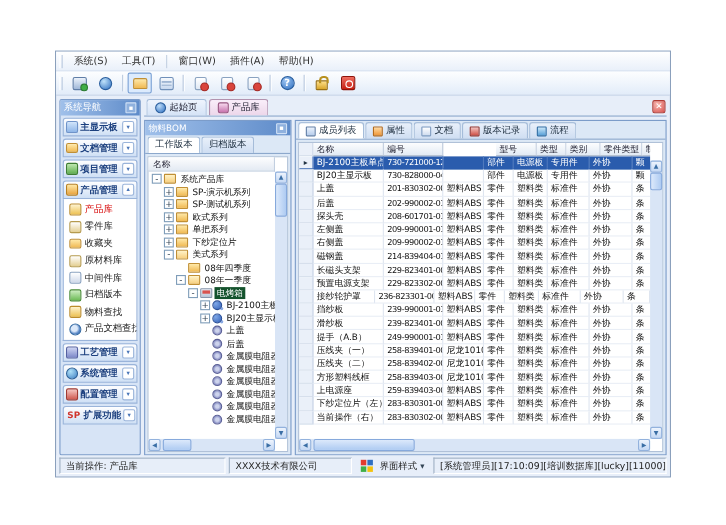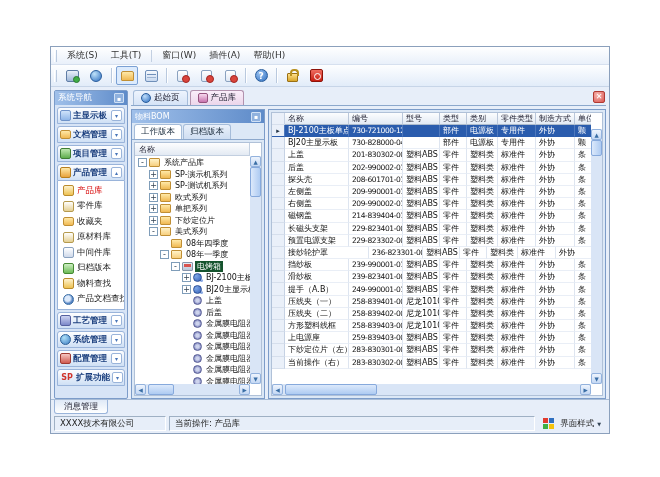--- a/index.html
+++ b/index.html
@@ -439,26 +439,48 @@
               <div class="vscroll">
                 <div class="sc-btn">▲</div>
                 <div class="sc-thumb-v" style="height:30px;"></div>
                 <div class="sc-fill"></div>
                 <div class="sc-btn">▼</div>
               </div>
             </div>
           </div>
 
           <div class="member">
+            <div class="vtabs" id="membertabs">
+                <div class="vtab active" style="gap: 3px;">
+                  <span class="mtab-ic mi-list"></span>
+                  <span>成员列表</span>
+                </div>
+                <div class="vtab" style="gap: 3px;">
+                  <span class="mtab-ic mi-prop"></span>
+                  <span>属性</span>
+                </div>
+                <div class="vtab" style="gap: 3px;">
+                  <span class="mtab-ic mi-doc"></span>
+                  <span>文档</span>
+                </div>
+                <div class="vtab" style="gap: 3px;">
+                  <span class="mtab-ic mi-ver"></span>
+                  <span>版本记录</span>
+                </div>
+                <div class="vtab" style="gap: 3px;">
+                  <span class="mtab-ic mi-flow"></span>
+                  <span>流程</span>
+                </div>
+              </div>
             <div class="grid-wrap">
               <div class="thead" id="thead">
                   <div class="th ind" style="width: 13px;"></div>
                   <div class="th" style="width: 64px;">名称</div>
                   <div class="th" style="width: 54px;">编号</div>
-                  <div class="th" style="width: 37px;">型号</div>
+                  <div class="th" style="width: 37px; margin-left: 48px;">型号</div>
                   <div class="th" style="width: 27px;">类型</div>
                   <div class="th" style="width: 31px;">类别</div>
                   <div class="th" style="width: 38px;">零件类型</div>
                   <div class="th" style="width: 39px;">制造方式</div>
                   <div class="th" style="width: 24px;">单位</div>
                 </div>
               <div class="tbody" id="tbody">
                   <div class="tr sel">
                     <div class="td ind" style="width: 13px;">▸</div>
                     <div class="td" style="width: 64px;">BJ-2100主板单点</div>
@@ -564,21 +586,21 @@
                     <div class="td num" style="width: 54px;">229-823302-00X</div>
                     <div class="td" style="width: 37px;">塑料ABS</div>
                     <div class="td" style="width: 27px;">零件</div>
                     <div class="td" style="width: 31px;">塑料类</div>
                     <div class="td" style="width: 38px;">标准件</div>
                     <div class="td" style="width: 39px;">外协</div>
                     <div class="td" style="width: 24px;">条</div>
                   </div>
                   <div class="tr">
                     <div class="td ind" style="width: 13px;"></div>
-                    <div class="td" style="width: 84px;">接纱轮护罩</div>
+                    <div class="td" style="width: 56px;">接纱轮护罩</div>
                     <div class="td num" style="width: 54px;">236-823301-00X</div>
                     <div class="td" style="width: 37px;">塑料ABS</div>
                     <div class="td" style="width: 27px;">零件</div>
                     <div class="td" style="width: 31px;">塑料类</div>
                     <div class="td" style="width: 38px;">标准件</div>
                     <div class="td" style="width: 39px;">外协</div>
                     <div class="td" style="width: 24px;">条</div>
                   </div>
                   <div class="tr">
                     <div class="td ind" style="width: 13px;"></div>
@@ -692,28 +714,26 @@
                 <div class="sc-fill"></div>
                 <div class="sc-btn">▼</div>
               </div>
             </div>
           </div>
 
         </div>
       </div>
     </div>
 
-    <div class="msgrow">
-      <div class="msgtab">消息管理</div>
-    </div>
 
     <div class="statusbar">
+      <div class="st-box" style="flex:1;">当前操作: 产品库</div>
       <div class="st-box" style="width:112px;">XXXX技术有限公司</div>
-      <div class="st-box" style="flex:1;">当前操作: 产品库</div>
       <div class="st-box st-style">
         <span class="style-ic"></span>
         <span>界面样式</span>
         <span class="arrow-down">▼</span>
       </div>
+      <div class="st-box" style="width:212px;">[系统管理员][17:10:09][培训数据库][lucky][11000]</div>
     </div>
 
   </div>
 </div>
 
 </body></html>

